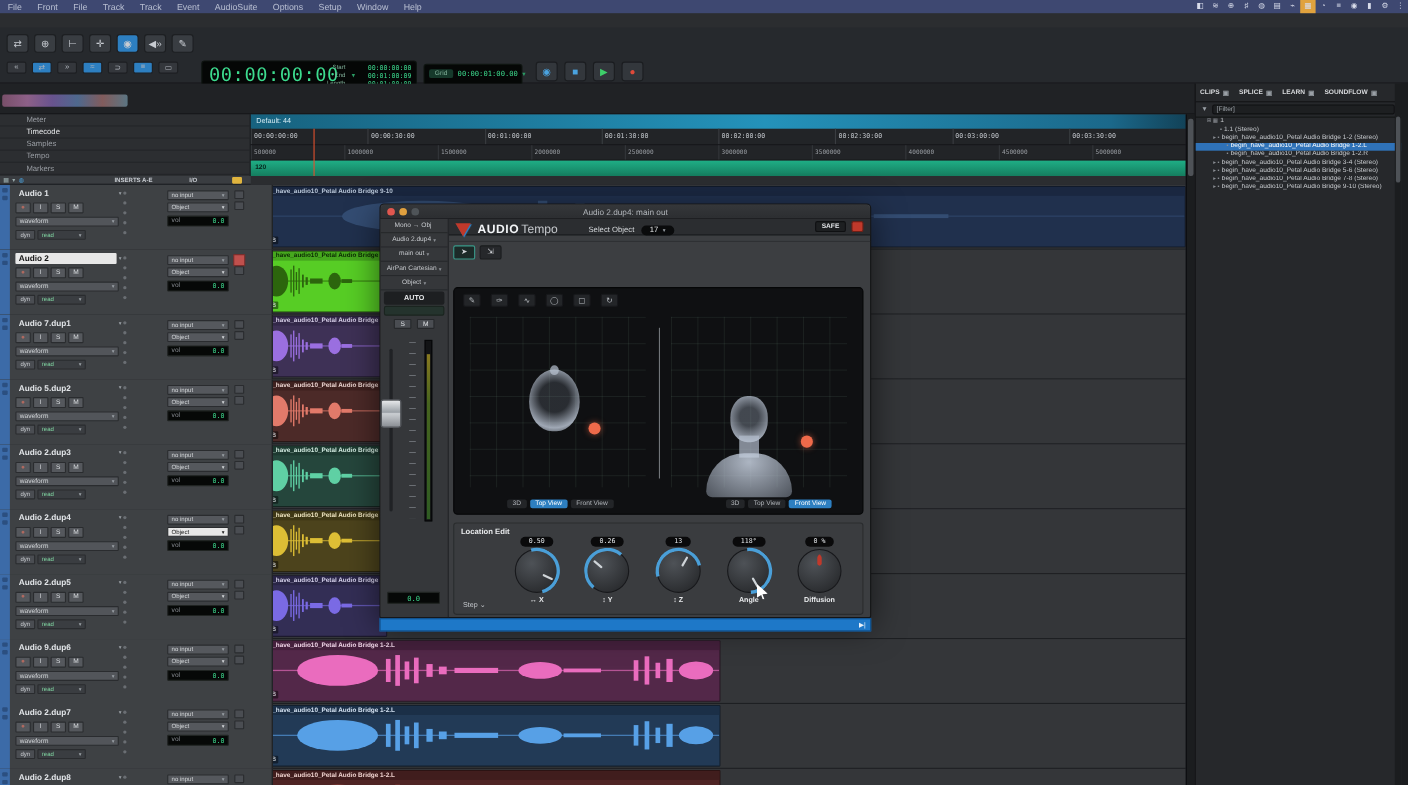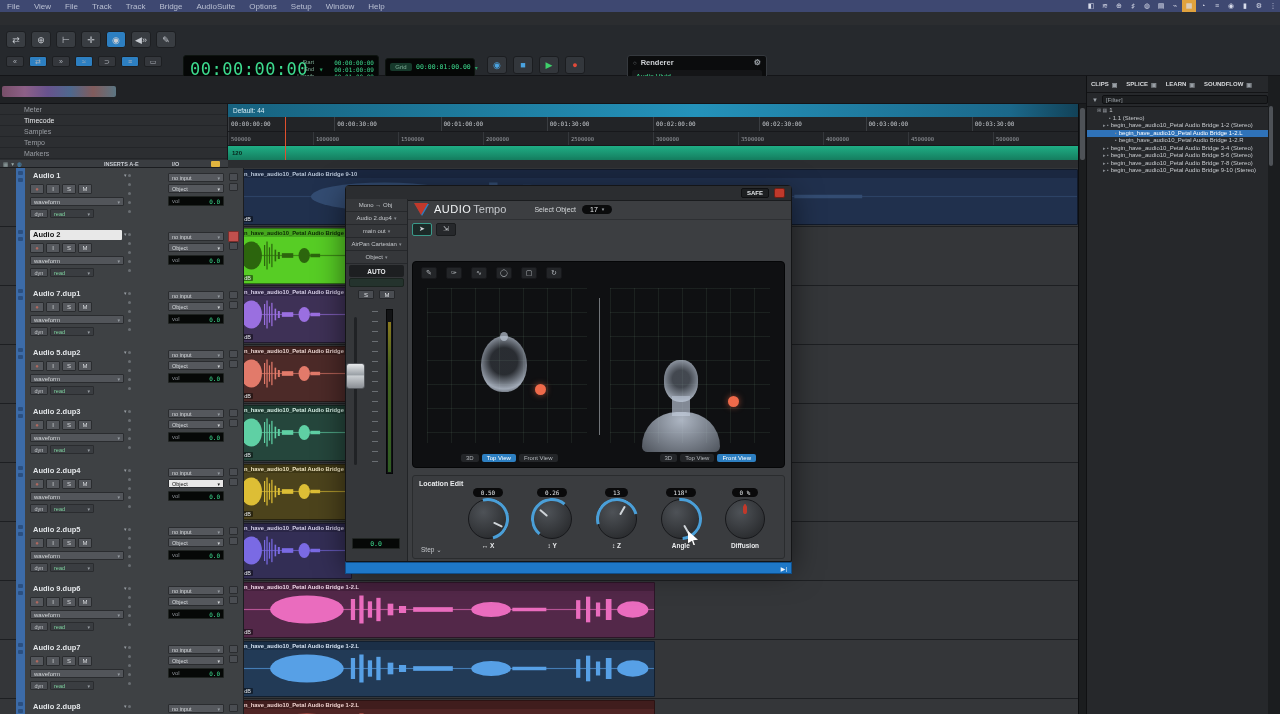--- a/index.html
+++ b/index.html
@@ -84,21 +84,21 @@
   #colhead { left:0; top:160px; width:228px; height:8px; background:#3a3d41; border-bottom:1px solid #1b1d20;
     display:flex; align-items:center; font-size:5.5px; color:#c8ccd2; }
   #colhead .h1 { position:absolute; left:104px; font-weight:bold; }
   #colhead .h2 { position:absolute; left:172px; font-weight:bold; }
   #colhead .yellowbox { position:absolute; left:211px; width:9px; height:6px; background:#e0b43e; border-radius:1px; }
   #colhead .grp { position:absolute; left:3px; display:flex; gap:3px; font-size:5.5px; color:#9aa; }
 
   
   #tracks { left:0; top:168px; width:1078px; height:546px; overflow:hidden; }
   .trow { position:relative; width:1078px; height:59px; border-bottom:1px solid #1d1f22; background:#343639; }
-  .thead { position:absolute; left:16px; top:0; width:228px; height:59px; background:#3e4144; border-right:1px solid #1b1d20; }
+  .thead { position:absolute; left:0; top:0; width:248px; height:59px; background:#3e4144; border-right:1px solid #1b1d20; }
   .tstrip { position:absolute; left:0; top:0; width:9px; height:59px; background:#3c6ba8; }
   .tstrip i { display:block; width:5px; height:4px; margin:3px auto 0; background:#2b4f80; border-radius:1px; }
   .tname { position:absolute; left:14px; top:3px; width:92px; height:10px; line-height:10px;
     font-size:7.5px; font-weight:bold; color:#e2e5e8; border-radius:1px; padding-left:3px;
     white-space:nowrap; overflow:hidden; }
   .tname-dd { position:absolute; left:108px; top:4px; font-size:5px; color:#9aa0a6; }
   .tbtns { position:absolute; left:14px; top:16px; display:flex; gap:2px; }
   .tbtns span { width:14px; height:10px; background:#55585d; border:1px solid #2a2c2f; border-radius:1px;
     font-size:6px; color:#d8dbde; display:flex; align-items:center; justify-content:center; }
   .tview { position:absolute; left:14px; top:29px; width:94px; height:9px; background:#52555a; border:1px solid #2a2c2f;
@@ -167,21 +167,21 @@
   #meter { position:absolute; left:40px; top:110px; width:7px; height:165px; background:#121315; border:1px solid #060708; }
   #meter .fill { position:absolute; left:1px; right:1px; bottom:1px; height:92%;
     background:linear-gradient(180deg,#8a7a20,#47641f 30%,#2f5c23 100%); }
   #favol { position:absolute; left:6px; bottom:12px; width:48px; height:11px; background:#060807; border:1px solid #202422;
     border-radius:1px; color:#3ddc8f; font-size:6.5px; display:flex; align-items:center; justify-content:center; }
 
   #pmain { position:absolute; left:62px; top:13px; right:0; bottom:0; }
   #brandrow { height:21px; display:flex; align-items:center; padding-left:6px; gap:6px; border-bottom:1px solid #2e3033; }
   #avlogo { width:0; height:0; border-left:7px solid transparent; border-right:7px solid transparent; border-top:12px solid #c0392b;
     filter:drop-shadow(1px 1px 0 #2d7fc1); }
-  #brandrow .b1 { font-size:11px; font-weight:normal; color:#f2f4f6; letter-spacing:.5px; }
+  #brandrow .b1 { font-size:11px; font-weight:bold; color:#f2f4f6; letter-spacing:.5px; }
   #brandrow .b2 { font-size:11px; color:#c5c8cc; margin-left:-4px; }
   #brandrow .selobj { font-size:7px; color:#d5d8db; margin-left:22px; }
   #objpill { background:#0a0b0c; border-radius:7px; padding:1px 8px; font-size:7px; color:#e8eaec; display:flex; gap:4px; align-items:center; }
   #toolrow2 { height:18px; display:flex; align-items:center; gap:4px; padding-left:4px; }
   #toolrow2 .vb { width:20px; height:13px; background:#26282b; border:1px solid #1a1c1e; border-radius:2px;
     font-size:7px; color:#cfd2d6; display:flex; align-items:center; justify-content:center; }
   #toolrow2 .vb.on { border-color:#3a9a8a; background:#1c2a28; }
 
   #viz { position:absolute; left:4px; top:62px; right:6px; height:207px; background:#0f1012; border:1px solid #050607; border-radius:4px; }
   #viztools { position:absolute; left:8px; top:5px; display:flex; gap:9px; }
@@ -229,25 +229,25 @@
 </style>
 </head>
 <body>
 
 <div id="app">
 
   <div id="menubar" class="abs">
     <div style="display:flex">
 
     <span class="mitem">File</span>
-        <span class="mitem">View</span>
+        <span class="mitem">Front</span>
         <span class="mitem">File</span>
         <span class="mitem">Track</span>
         <span class="mitem">Track</span>
-        <span class="mitem">Bridge</span>
+        <span class="mitem">Event</span>
         <span class="mitem">AudioSuite</span>
         <span class="mitem">Options</span>
         <span class="mitem">Setup</span>
         <span class="mitem">Window</span>
         <span class="mitem">Help</span>
       </div>
     <span class="spacer"></span>
     <div style="display:flex">
 
     <span class="sicon">◧</span>
@@ -339,38 +339,20 @@
         <span class="tbtn" style="color: rgb(224, 74, 58);">●</span>
       </div>
     <div id="transnav" class="abs">
 
     <span class="navbtn">|◀</span>
         <span class="navbtn">◀◀</span>
         <span class="navbtn">▶▶</span>
         <span class="navbtn">▶|</span>
       </div>
 
-    <div id="renderer" class="abs">
-      <div class="rhead">
-        <span style="font-size:6px;color:#8a8e94;">○</span>
-        <span>Renderer</span>
-        <span style="flex:1"></span>
-        <span style="color:#9aa0a6;font-size:8px;">⚙</span>
-      </div>
-      <div class="rrow">
-        <span style="color: rgb(61, 220, 143);">Audio Vivid</span>
-        <span style="flex:1"></span>
-        <span style="color:#8a8e94;font-size:6px;">▾</span>
-      </div>
-      <div class="rrow">
-        <span style="color:#cfd2d6;">7.1</span>
-        <span style="flex:1"></span>
-        <span style="color:#8a8e94;font-size:6px;">▾</span>
-      </div>
-    </div>
   </div>
 
   <div id="editbar" class="abs">
     <div id="universe"></div>
   </div>
 
   <div id="lanecol" class="abs">
 
   <div class="lane" style="color: rgb(154, 158, 164);">Meter</div>
       <div class="lane" style="color: rgb(232, 234, 236);">Timecode</div>
@@ -1261,20 +1243,28 @@
         <span class="mk">▸ ▪</span>
         <span>begin_have_audio10_Petal Audio Bridge 9-10 (Stereo)</span>
       </div>
       </div>
     <div id="sbscroll">
         <div class="thumb"></div>
       </div>
   </div>
 
   <div id="plugin" class="abs">
+    <div id="ptitle">
+      <span class="lights">
+        <i style="background:#e0574f"></i>
+        <i style="background:#e0a03f"></i>
+        <i style="background:#4f5458"></i>
+      </span>
+      <span>Audio 2.dup4: main out</span>
+    </div>
     <div id="pheader">
       <span id="safe">SAFE</span>
       <span id="plugrec"></span>
     </div>
     <div id="pside">
       <div>
 
       <div class="psrow">
           <span>Mono → Obj</span>
             <span style="font-size:5px;color:#8a8e94;"></span>

